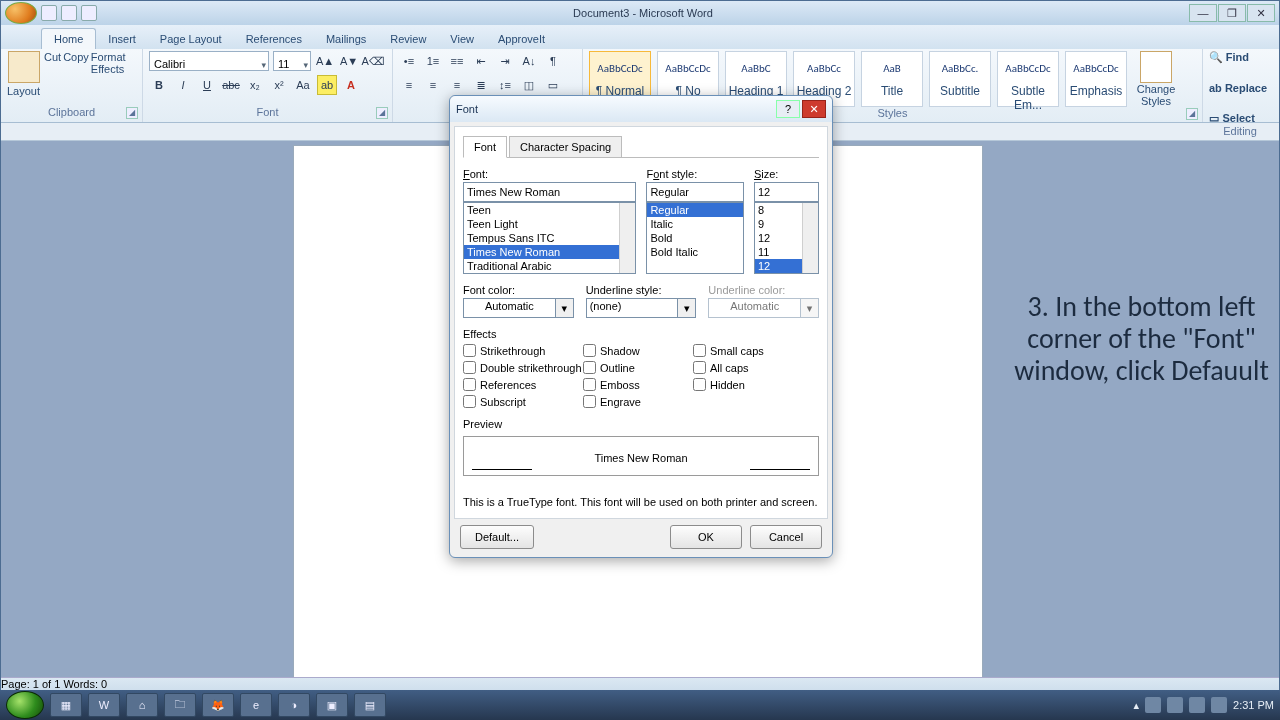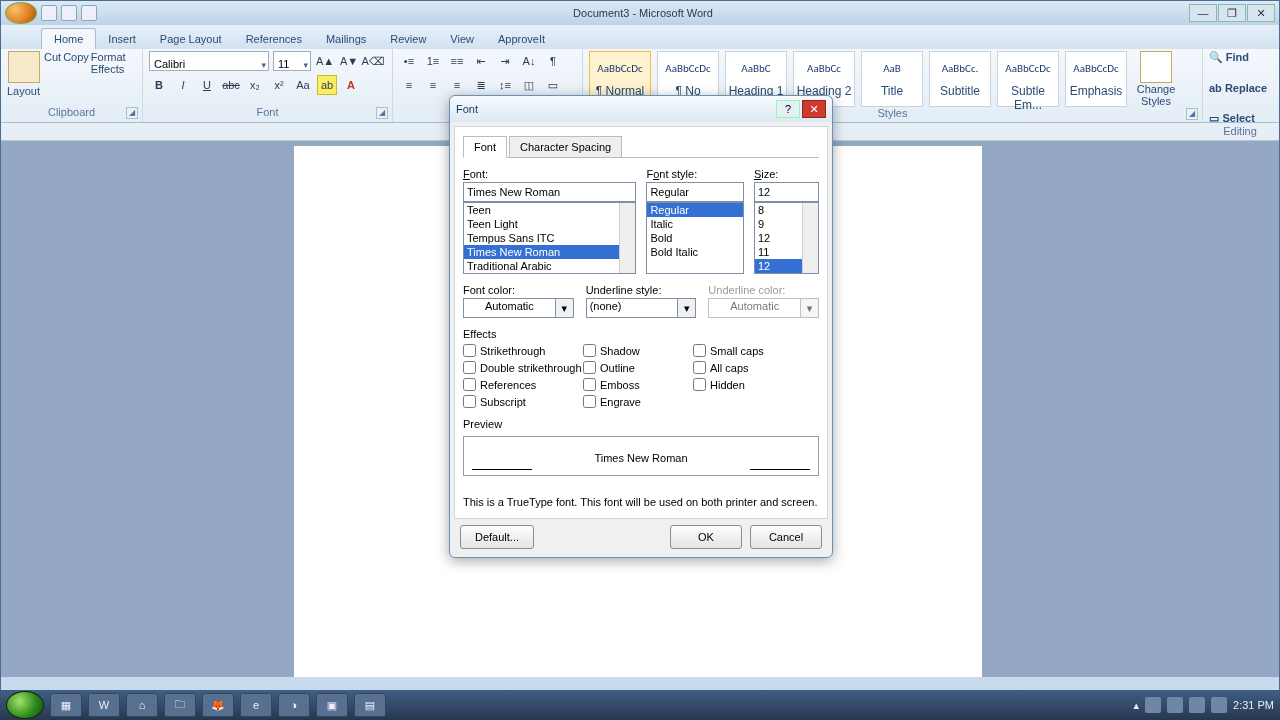--- a/index.html
+++ b/index.html
@@ -242,22 +242,40 @@
       <div class="group-label"><span>Editing</span></div>
     </div>
   </div>
 
   <div class="ruler"></div>
 
   <div class="doc-area">
     <div class="page">
       <div class="cursor-caret"></div>
     </div>
-  </div>
-
+    <div class="annot">3. In the bottom left corner of the "Font" window, click Defauult</div>
+  </div>
+
+  <div class="statusbar">
+    <span>Page: 1 of 1</span>
+    <span>Words: 0</span>
+    <div class="right">
+      <div class="qat-ico"></div>
+      <div class="qat-ico"></div>
+      <div class="qat-ico"></div>
+      <div class="qat-ico"></div>
+      <div class="qat-ico"></div>
+      <span>90%</span>
+      <span>−</span>
+      <div class="zoom-track">
+          <div class="zoom-thumb"></div>
+        </div>
+      <span>+</span>
+    </div>
+  </div>
 </div>
 
 <div class="dlg-font">
   <div class="dlg-title">
     <span class="t">Font</span>
     <span class="q">?</span>
     <span class="x">✕</span>
   </div>
   <div class="dlg-body">
     <div class="dlg-tabs">

